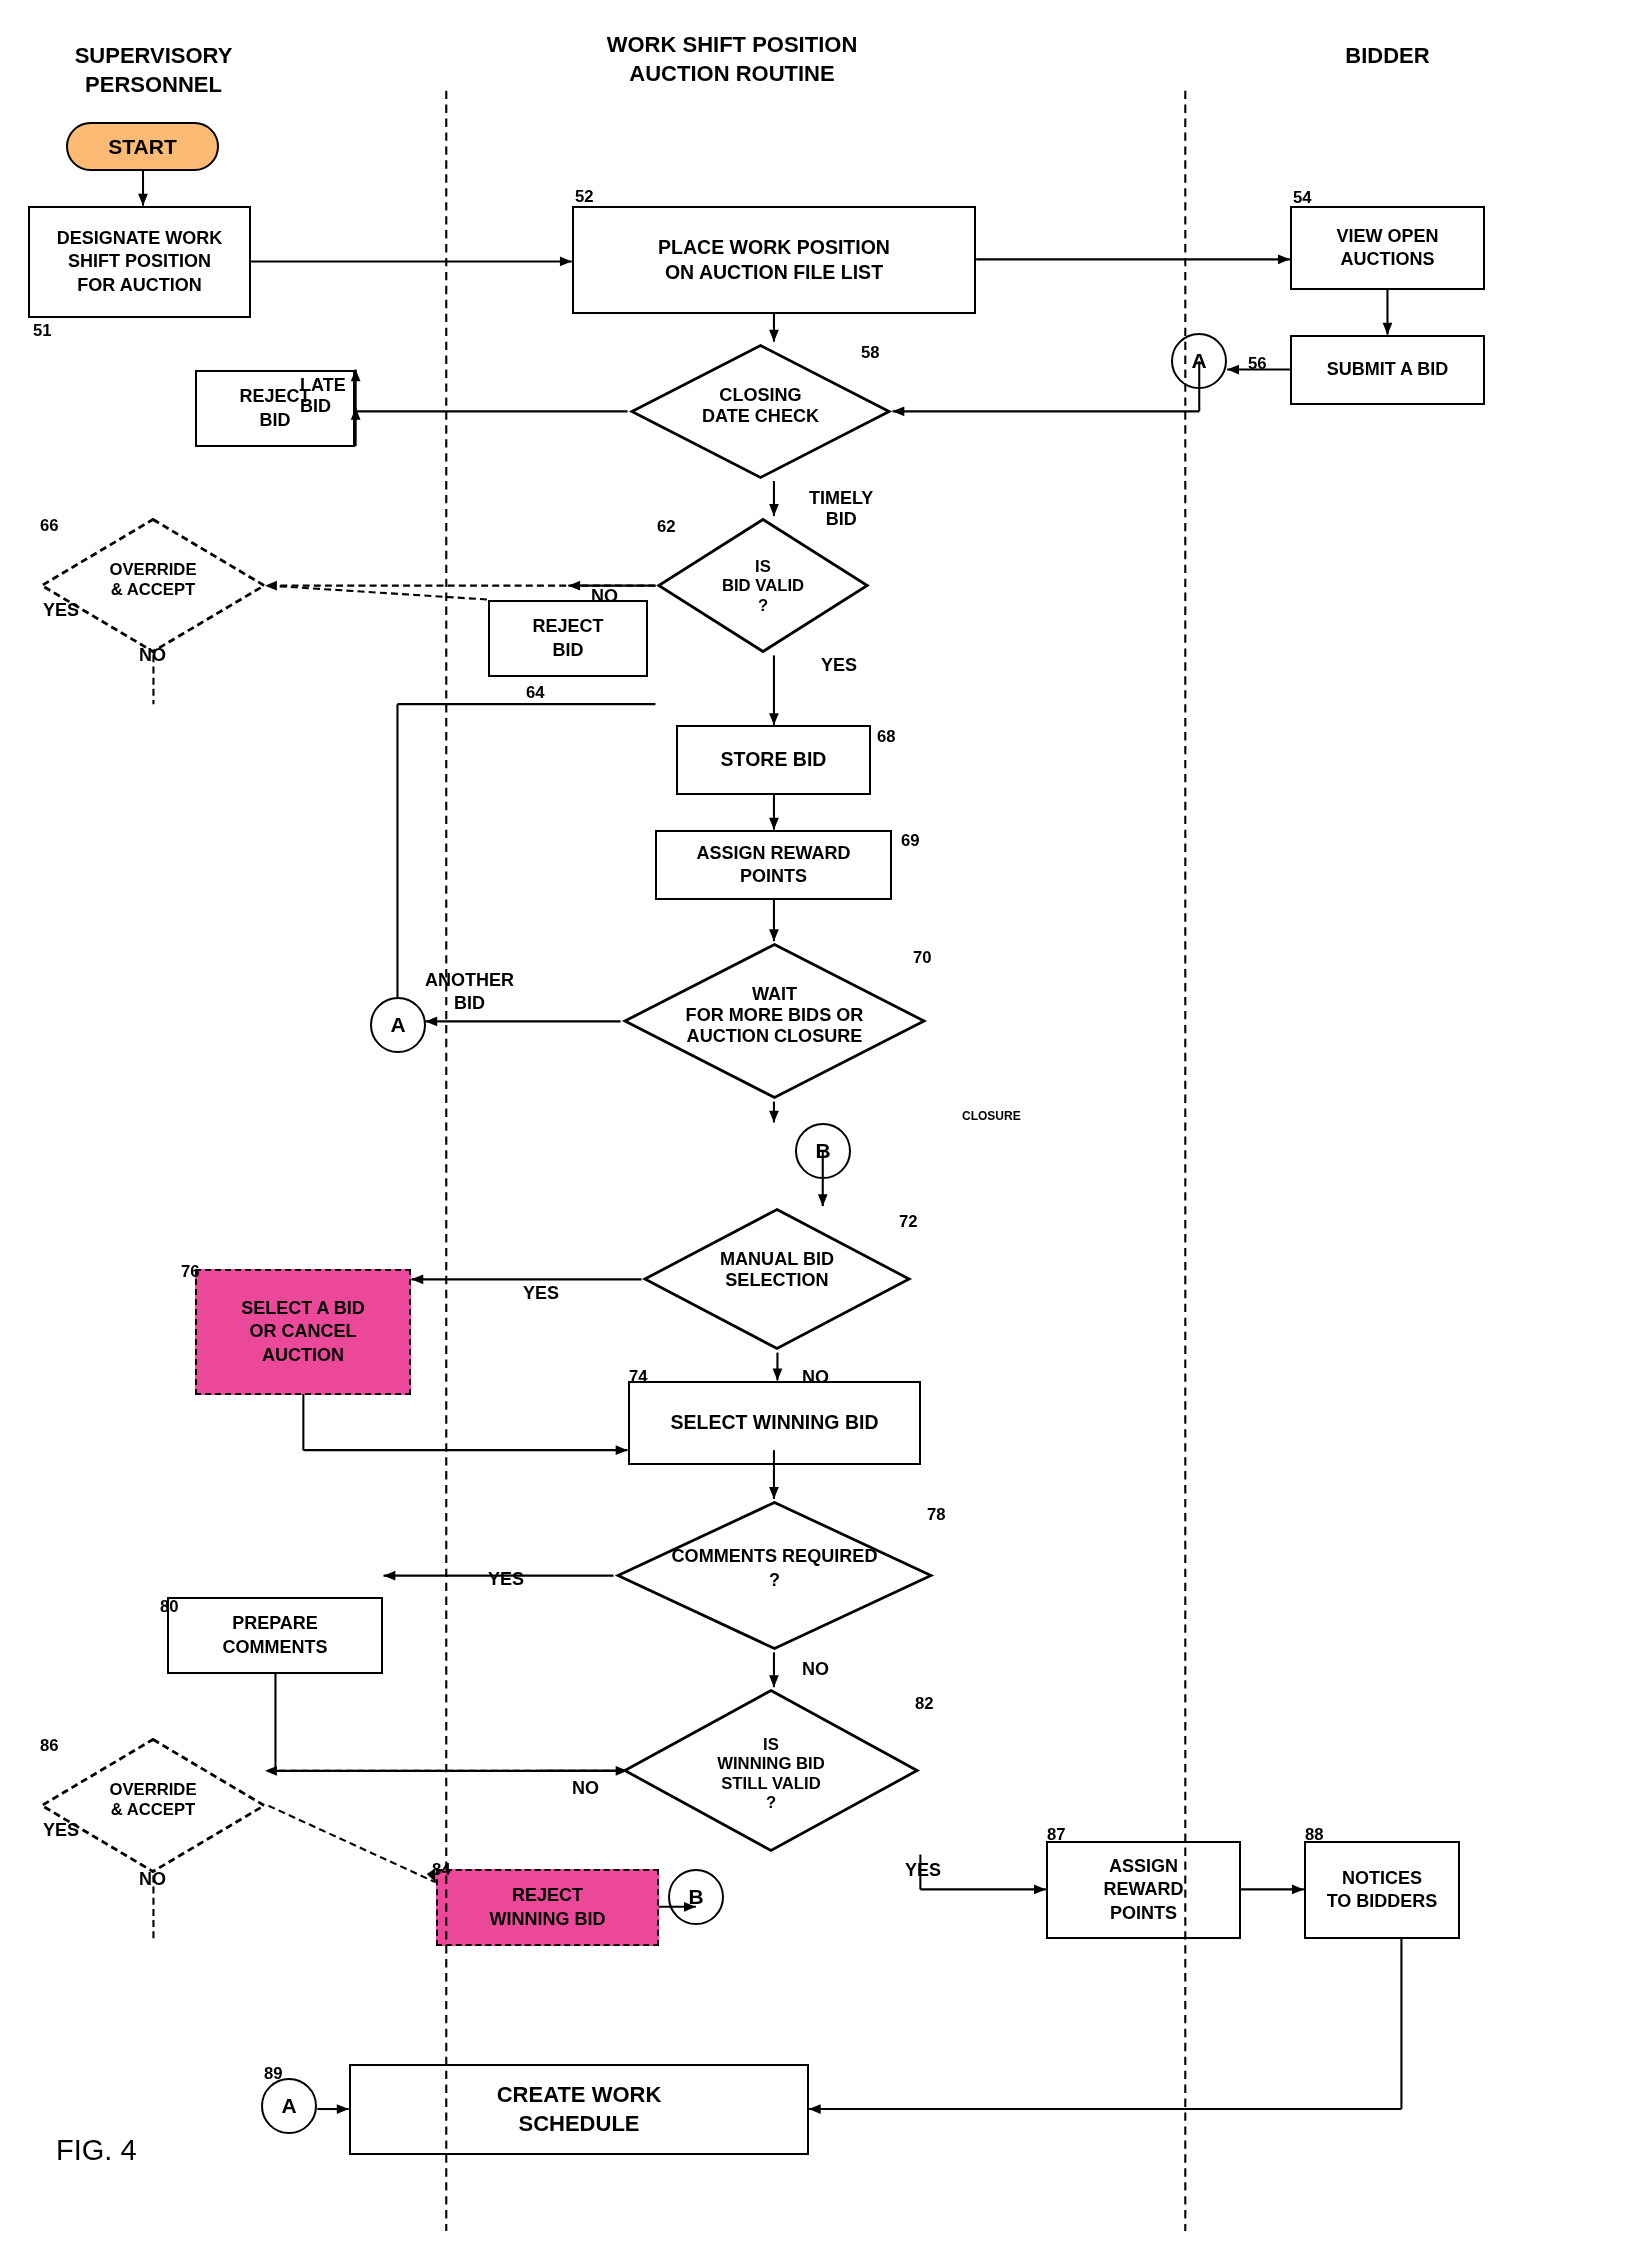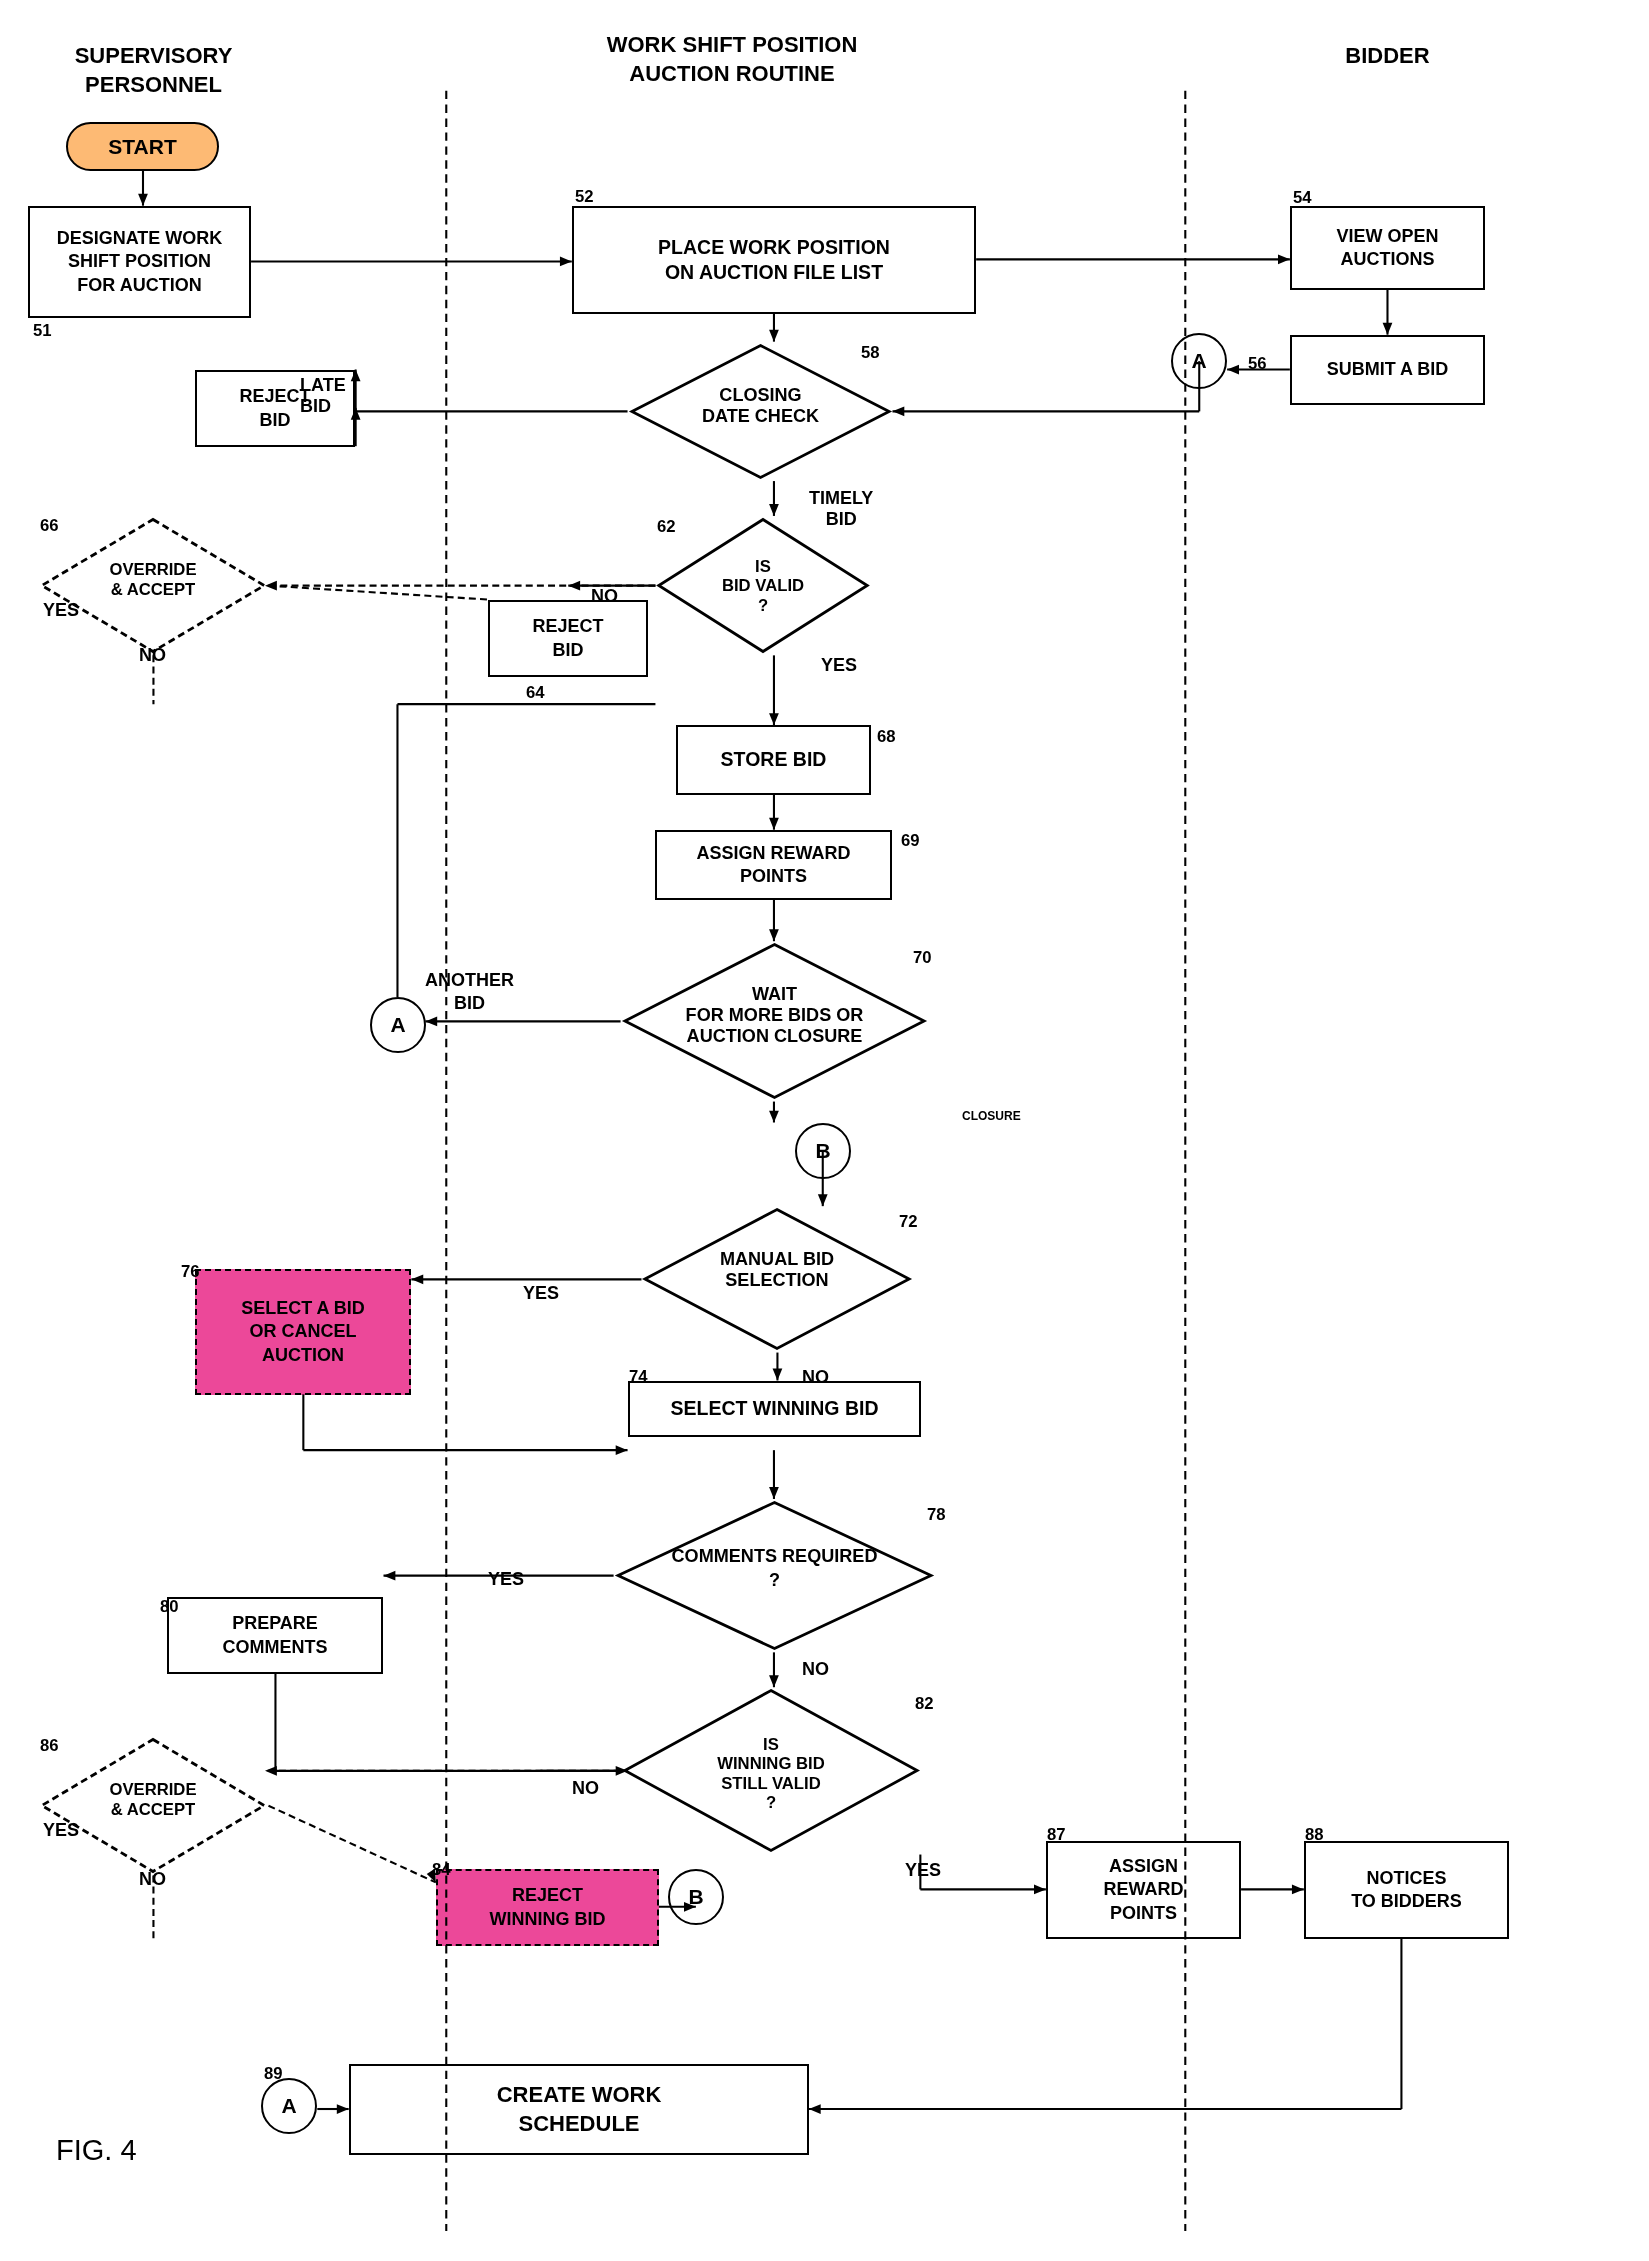--- a/index.html
+++ b/index.html
@@ -254,21 +254,21 @@
   <div class="small-label" style="left:523px; top:1283px; font-size:18px; font-weight:bold;">YES</div>
 
   <div class="small-label" style="left:802px; top:1367px; font-size:18px; font-weight:bold;">NO</div>
 
   <div class="box-dashed" style="left:195px; top:1269px; width:216px; height:126px; font-size:18px;">
     <span>SELECT A BID<br>OR CANCEL<br>AUCTION</span>
   </div>
 
   <div class="small-label" style="left:181px; top:1262px;">76</div>
 
-  <div class="box" style="left:628px; top:1381px; width:293px; height:56px; font-size:19.5px;">
+  <div class="box" style="left:628px; top:1381px; width:293px; height:84px; font-size:19.5px;">
     <span>SELECT WINNING BID</span>
   </div>
 
   <div class="small-label" style="left:629px; top:1367px;">74</div>
 
   <div class="diamond-container" style="left:614px; top:1499px; width:321px; height:153px;">
     <svg width="321" height="153" viewBox="0 0 460 220">
       <polygon points="230,5 455,110 230,215 5,110" fill="white" stroke="black" stroke-width="4"></polygon>
       <text x="230" y="90" text-anchor="middle" font-size="26" font-weight="bold" font-family="Arial">COMMENTS REQUIRED</text>
       <text x="230" y="125" text-anchor="middle" font-size="26" font-weight="bold" font-family="Arial">?</text>
@@ -324,21 +324,21 @@
   <div class="small-label" style="left:432px; top:1860px;">84</div>
 
   <div class="circle-connector" style="left:668px; top:1869px; width:56px; height:56px;">B</div>
 
   <div class="box" style="left:1046px; top:1841px; width:195px; height:98px; font-size:18px;">
     <span>ASSIGN<br>REWARD<br>POINTS</span>
   </div>
 
   <div class="small-label" style="left:1047px; top:1825px;">87</div>
 
-  <div class="box" style="left:1304px; top:1841px; width:205px; height:98px; font-size:18px;">
+  <div class="box" style="left:1304px; top:1841px; width:156px; height:98px; font-size:18px;">
     <span>NOTICES<br>TO BIDDERS</span>
   </div>
 
   <div class="small-label" style="left:1305px; top:1825px;">88</div>
 
   <div class="circle-connector" style="left:261px; top:2078px; width:56px; height:56px;">A</div>
 
   <div class="small-label" style="left:264px; top:2064px;">89</div>
 
   <div class="box" style="left:349px; top:2064px; width:460px; height:91px; font-size:22px;">

